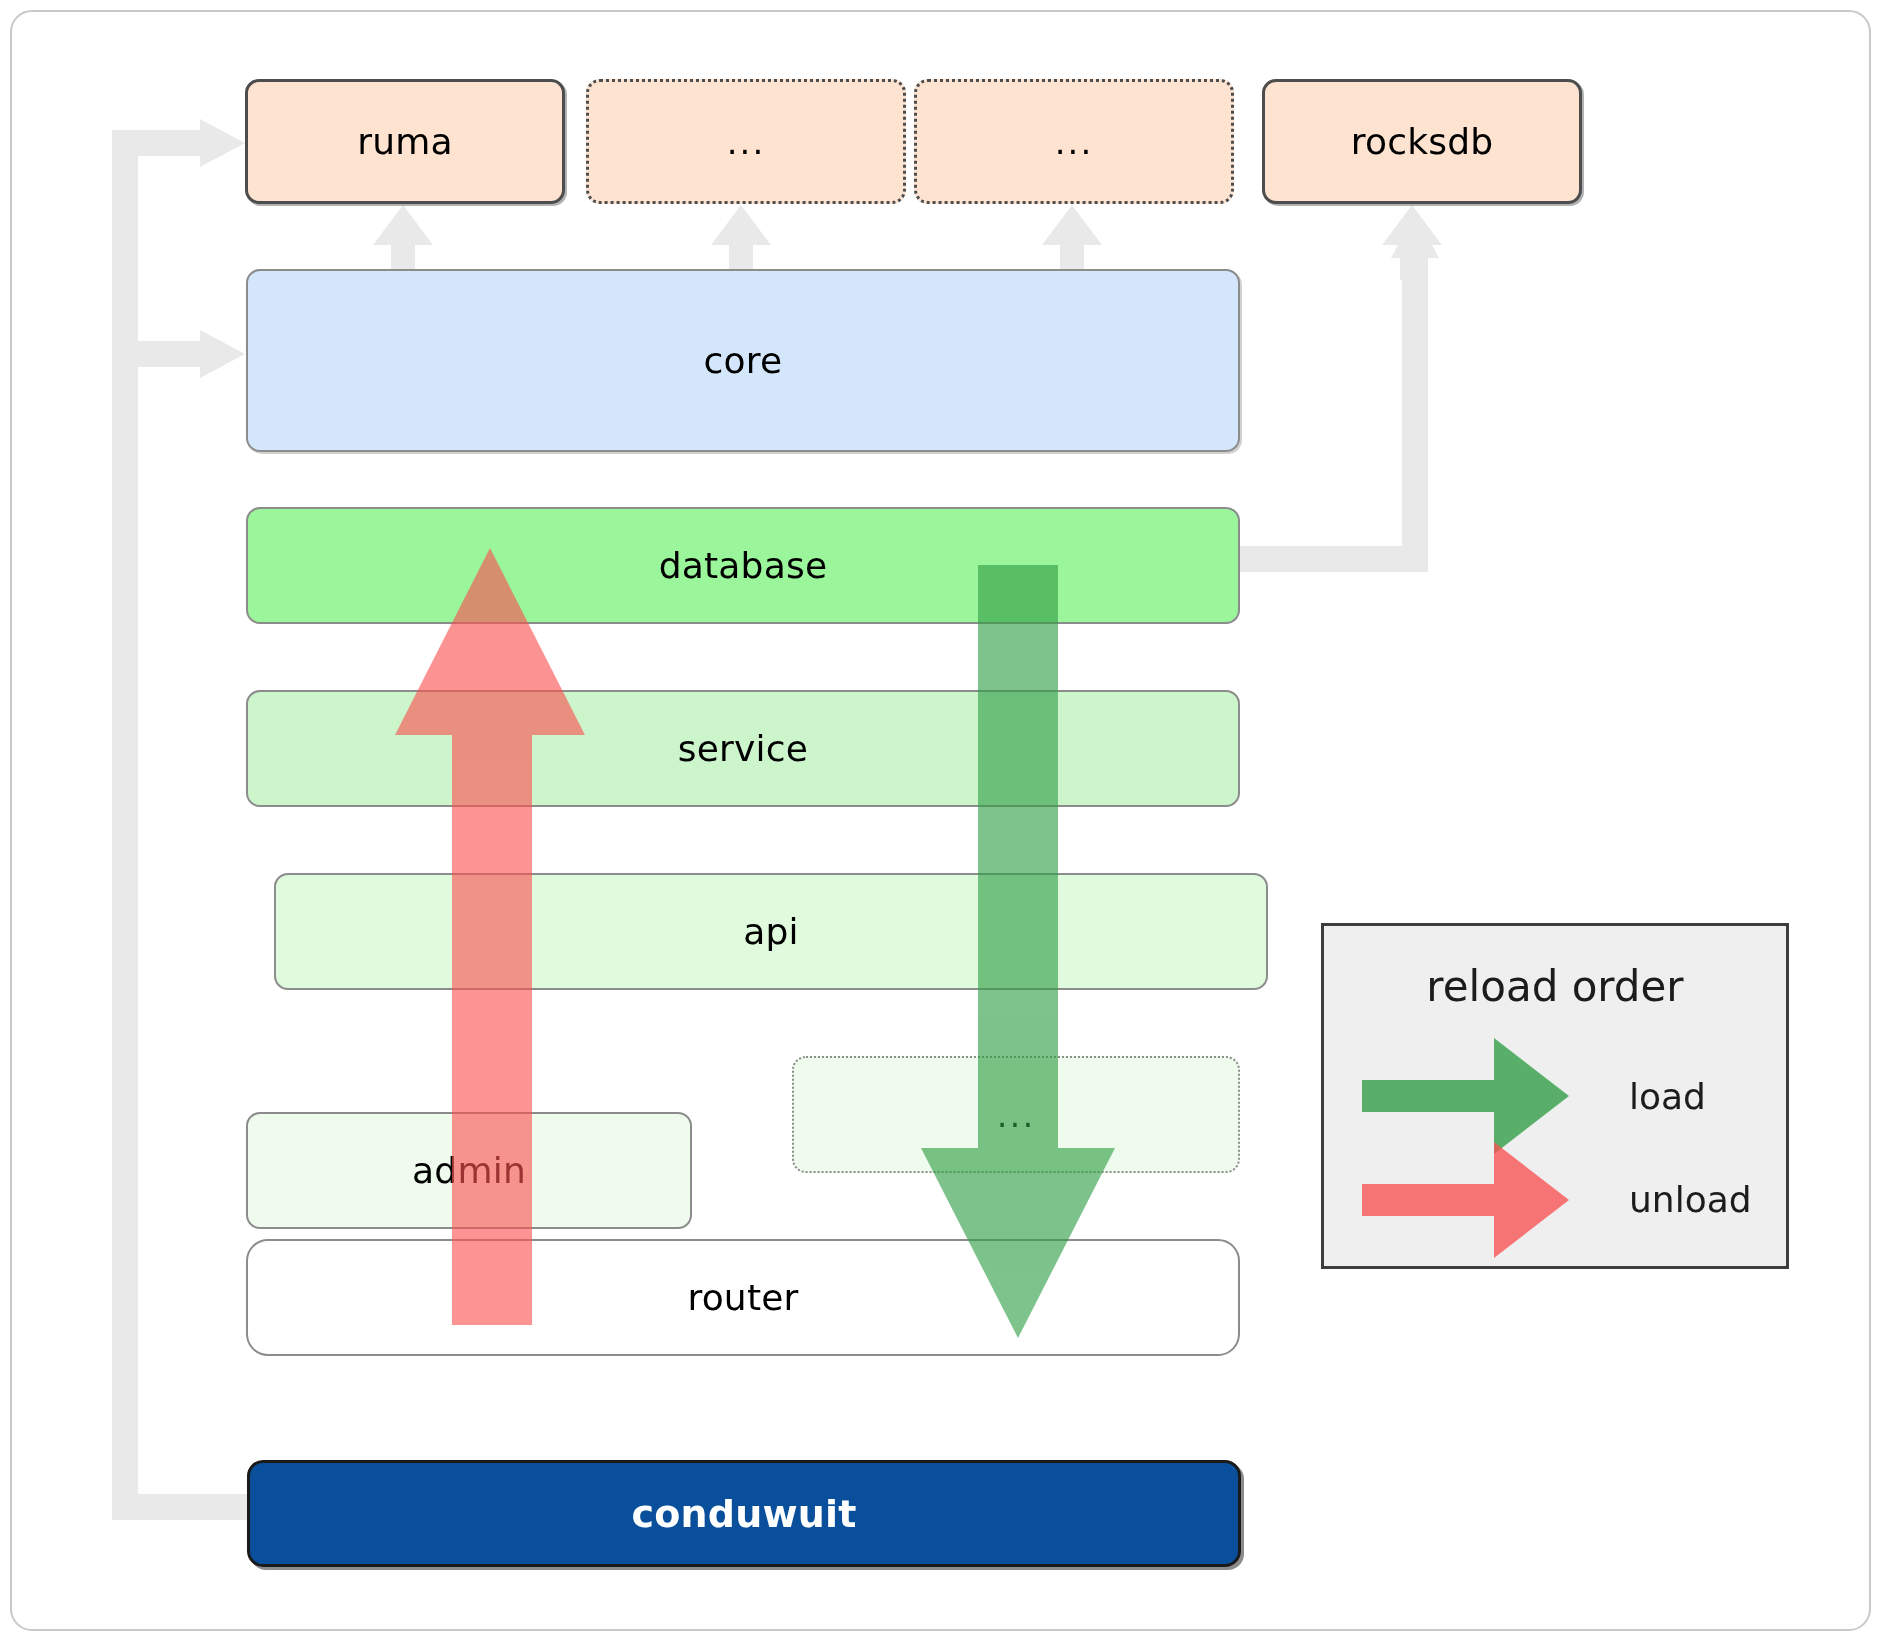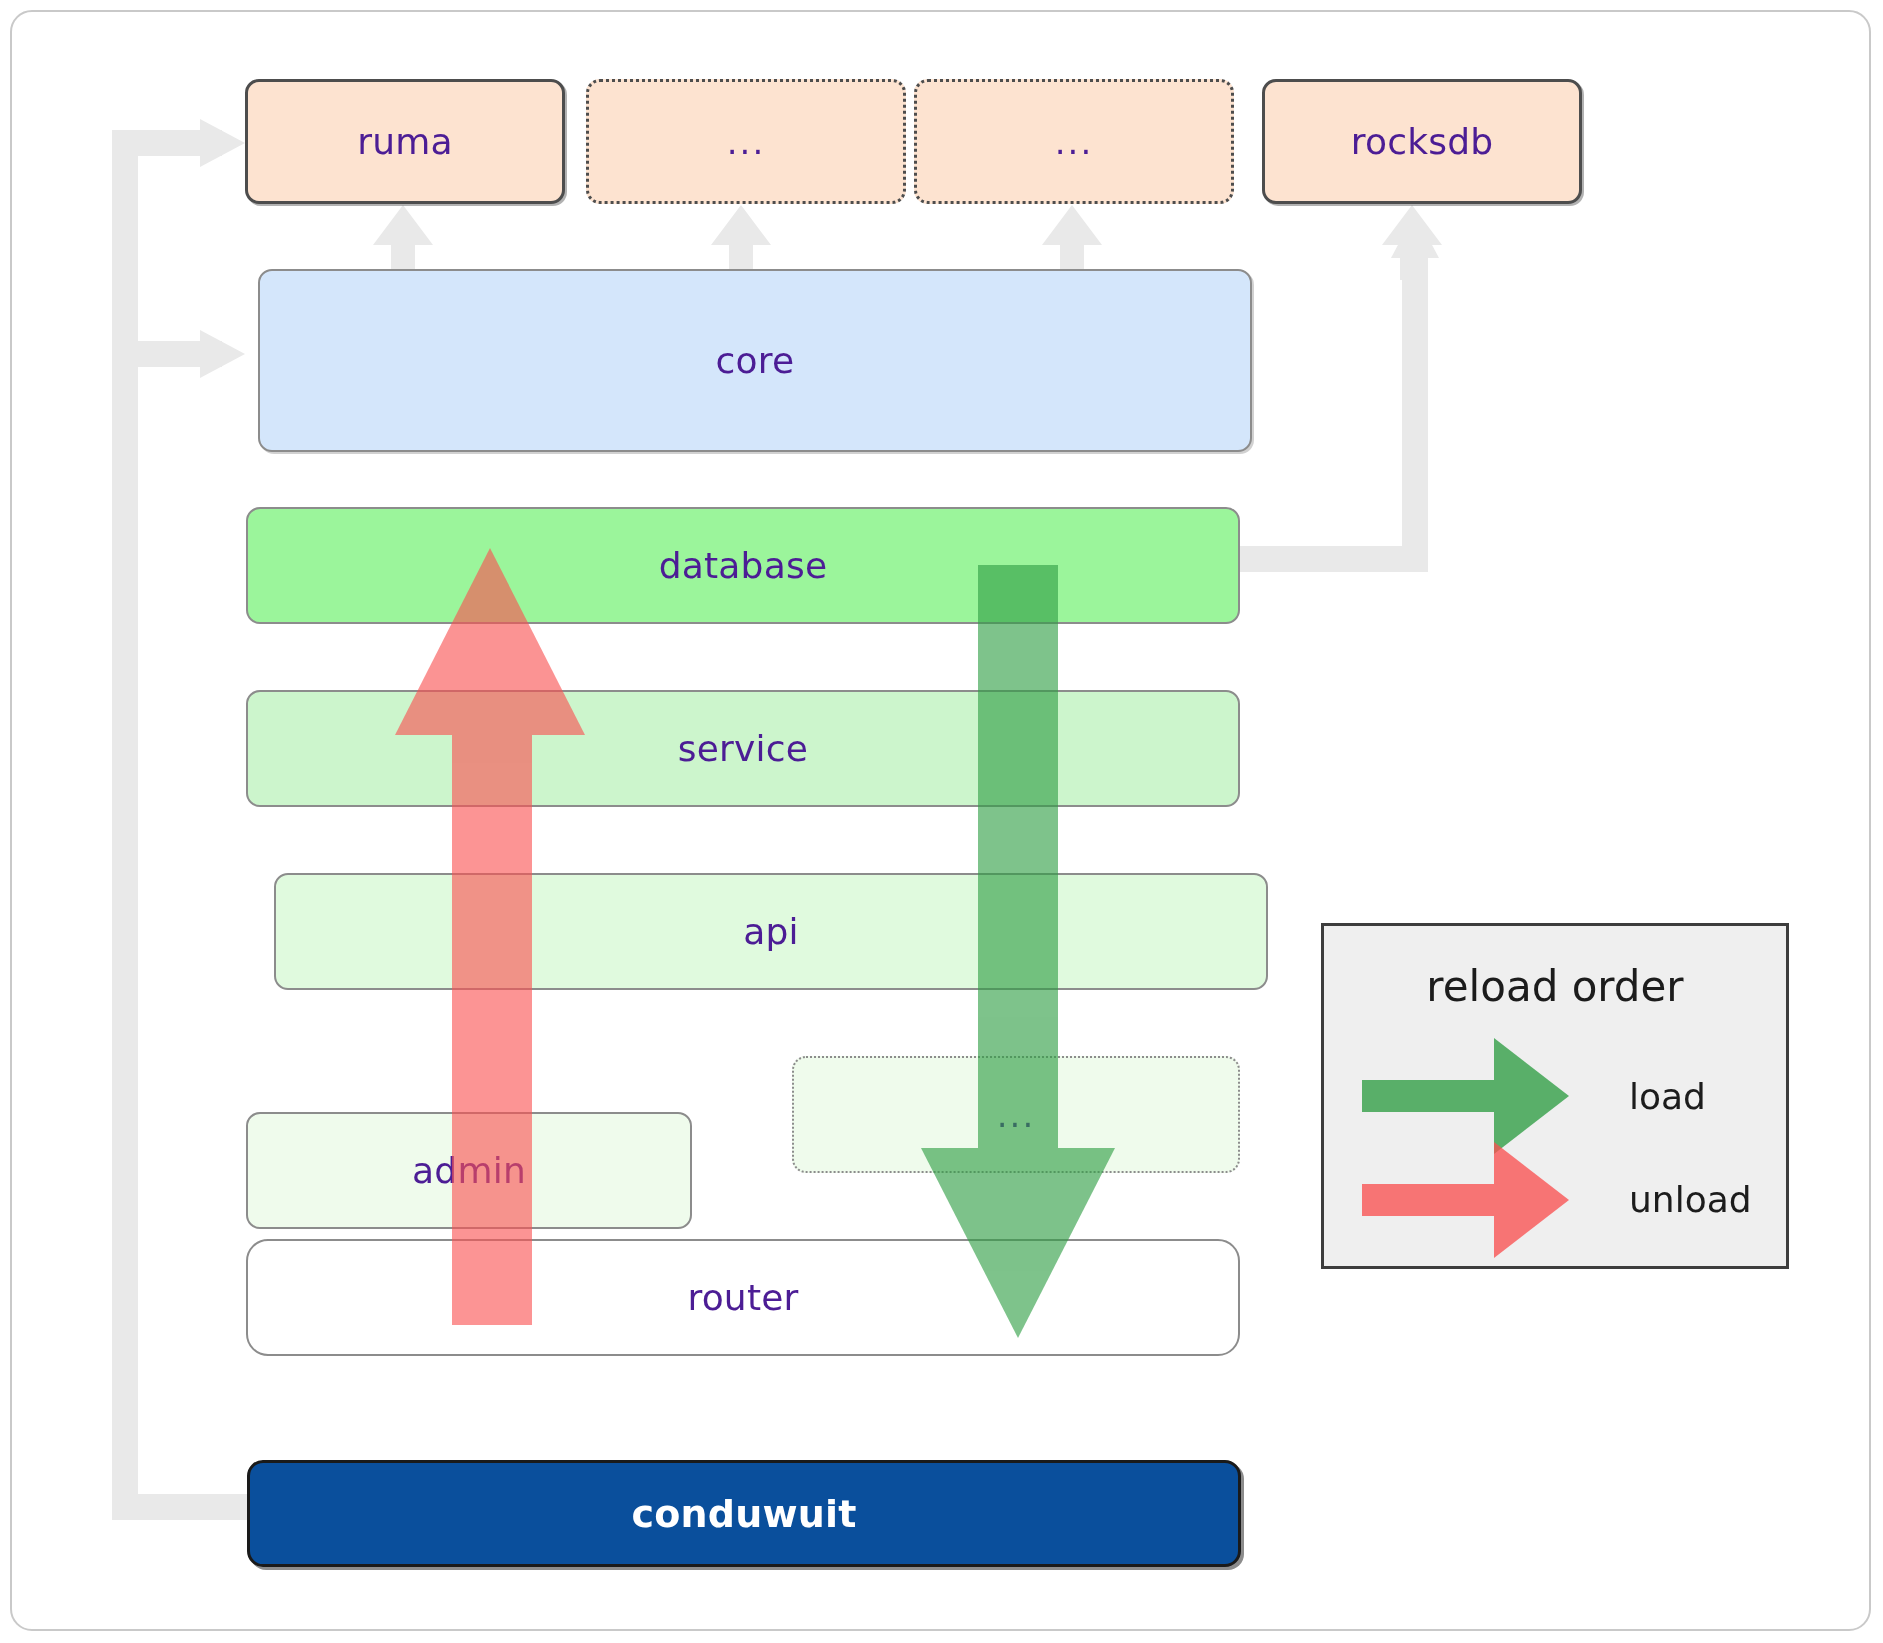--- a/index.html
+++ b/index.html
@@ -37,21 +37,21 @@
   .node {
     position: absolute;
     box-sizing: border-box;
     display: flex;
     align-items: center;
     justify-content: center;
     border-radius: 14px;
   }
   .node .lbl {
     font-size: 36px;
-    color: #4c1d95;
+    color: #000000;
     line-height: 1;
     letter-spacing: 0.2px;
   }
   .node.dots .lbl { font-size: 34px; letter-spacing: 2px; }
 
   
   .dep {
     background: #fde3d0;
     border: 3px solid #4d4d4d;
     box-shadow: 2px 2px 0 rgba(0,0,0,0.30);
@@ -168,21 +168,21 @@
   </div>
 
   <div class="node dep dashed dots" style="left:914px; top:79px; width:320px; height:125px;">
     <span class="lbl">...</span>
   </div>
 
   <div class="node dep" style="left:1262px; top:79px; width:320px; height:125px;">
     <span class="lbl">rocksdb</span>
   </div>
 
-  <div class="node core" style="left:246px; top:269px; width:994px; height:183px;margin-left:12px;">
+  <div class="node core" style="left:246px; top:269px; width:994px; height:183px;">
     <span class="lbl">core</span>
   </div>
 
   <div class="node crate database" style="left:246px; top:507px; width:994px; height:117px;">
     <span class="lbl">database</span>
   </div>
 
   <div class="node crate service" style="left:246px; top:690px; width:994px; height:117px;">
     <span class="lbl">service</span>
   </div>

